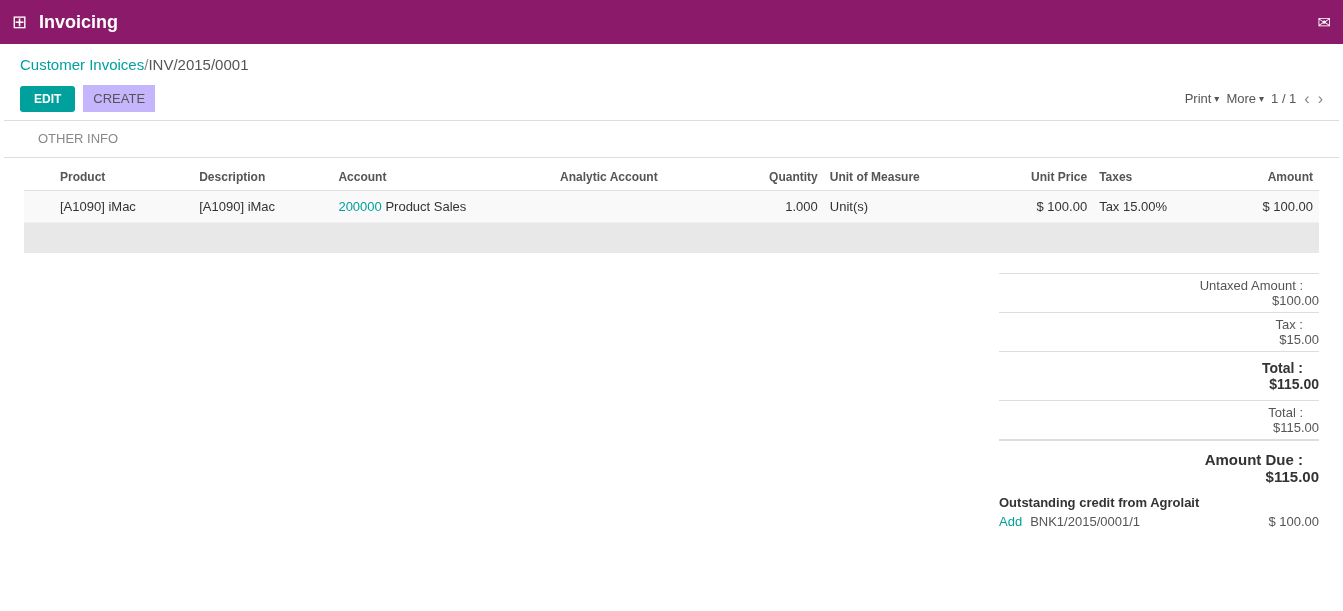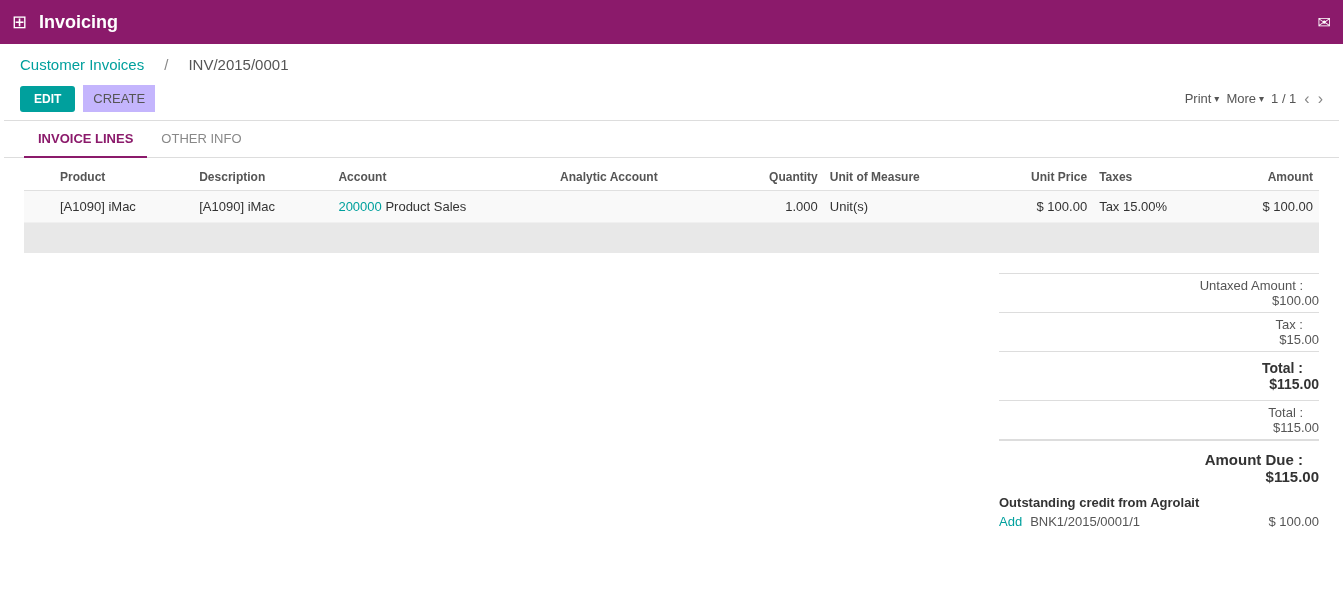--- a/index.html
+++ b/index.html
@@ -40,21 +40,21 @@
       margin-left: auto;
       color: #fff;
       font-size: 16px;
     }
 
     
     .breadcrumb-area {
       padding: 12px 20px 8px 20px;
       display: flex;
       align-items: center;
-      gap: 20px;
+      gap: 0;
     }
     .breadcrumb-link {
       color: #00a09d;
       font-size: 15px;
       cursor: pointer;
       text-decoration: none;
     }
     .breadcrumb-sep {
       color: #888;
       font-size: 15px;
@@ -310,21 +310,20 @@
           <span>1 / 1</span>
           <button class="page-arrow">‹</button>
           <button class="page-arrow">›</button>
         </div>
       </div>
     </div>
 
     <div class="content-area">
 
       <div class="tabs">
-        <div class="tab active">INVOICE LINES</div>
         <div class="tab">OTHER INFO</div>
       </div>
 
       <div class="invoice-table-wrap">
         <table class="invoice-table">
           <thead>
             <tr>
               <th style="width:30px"></th>
               <th>Product</th>
               <th>Description</th>

